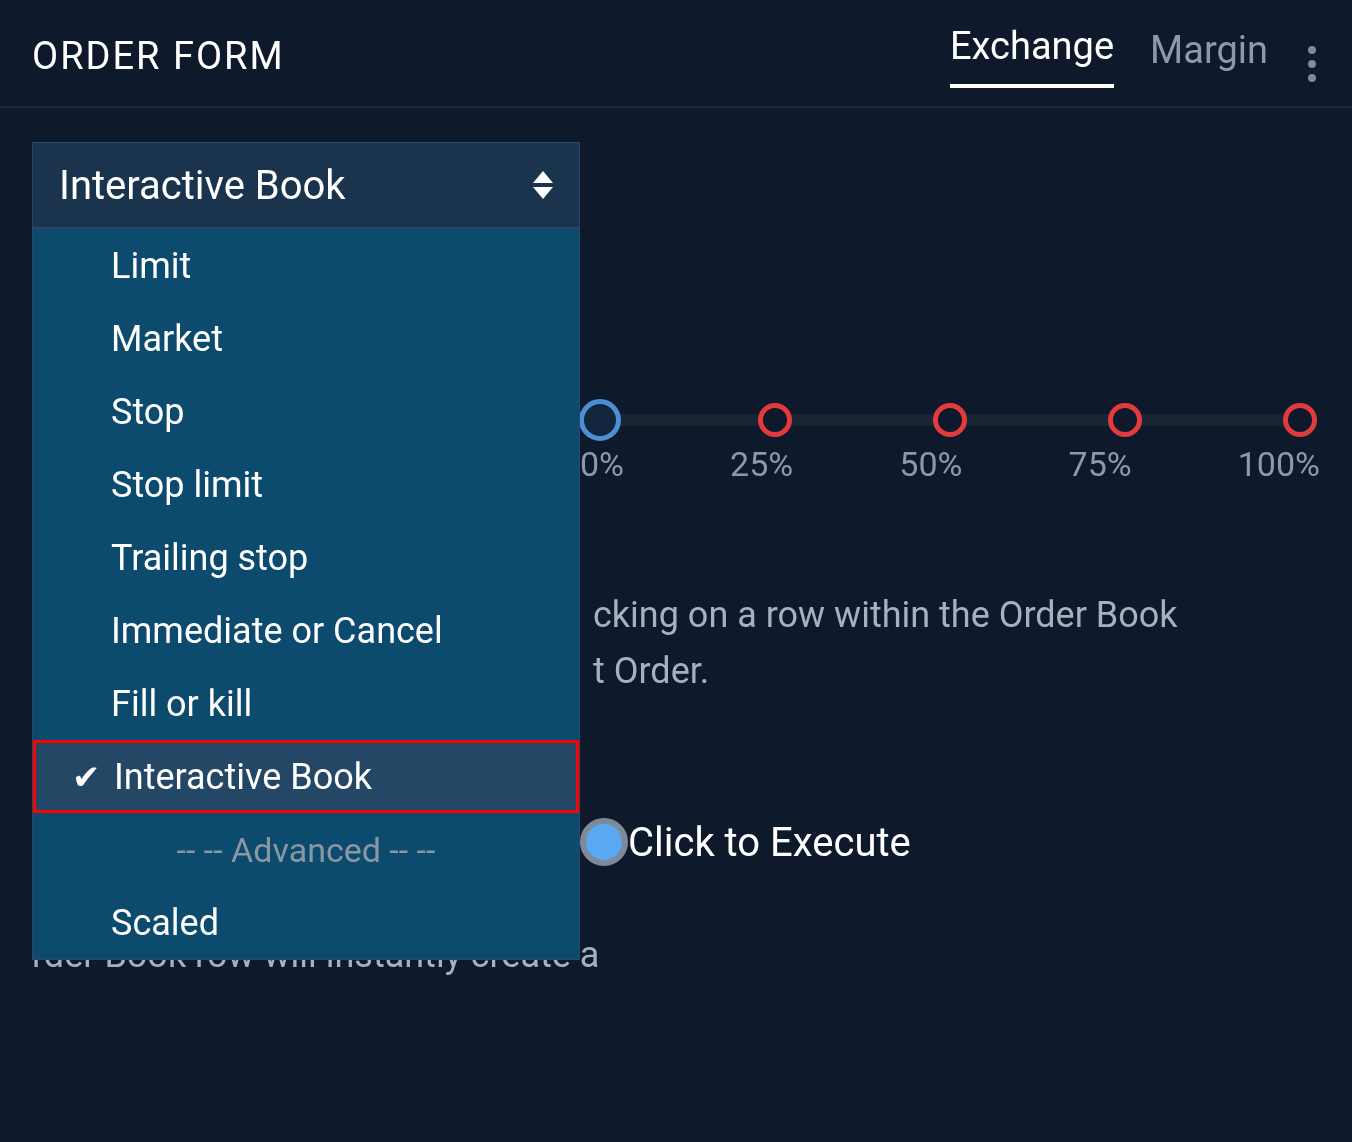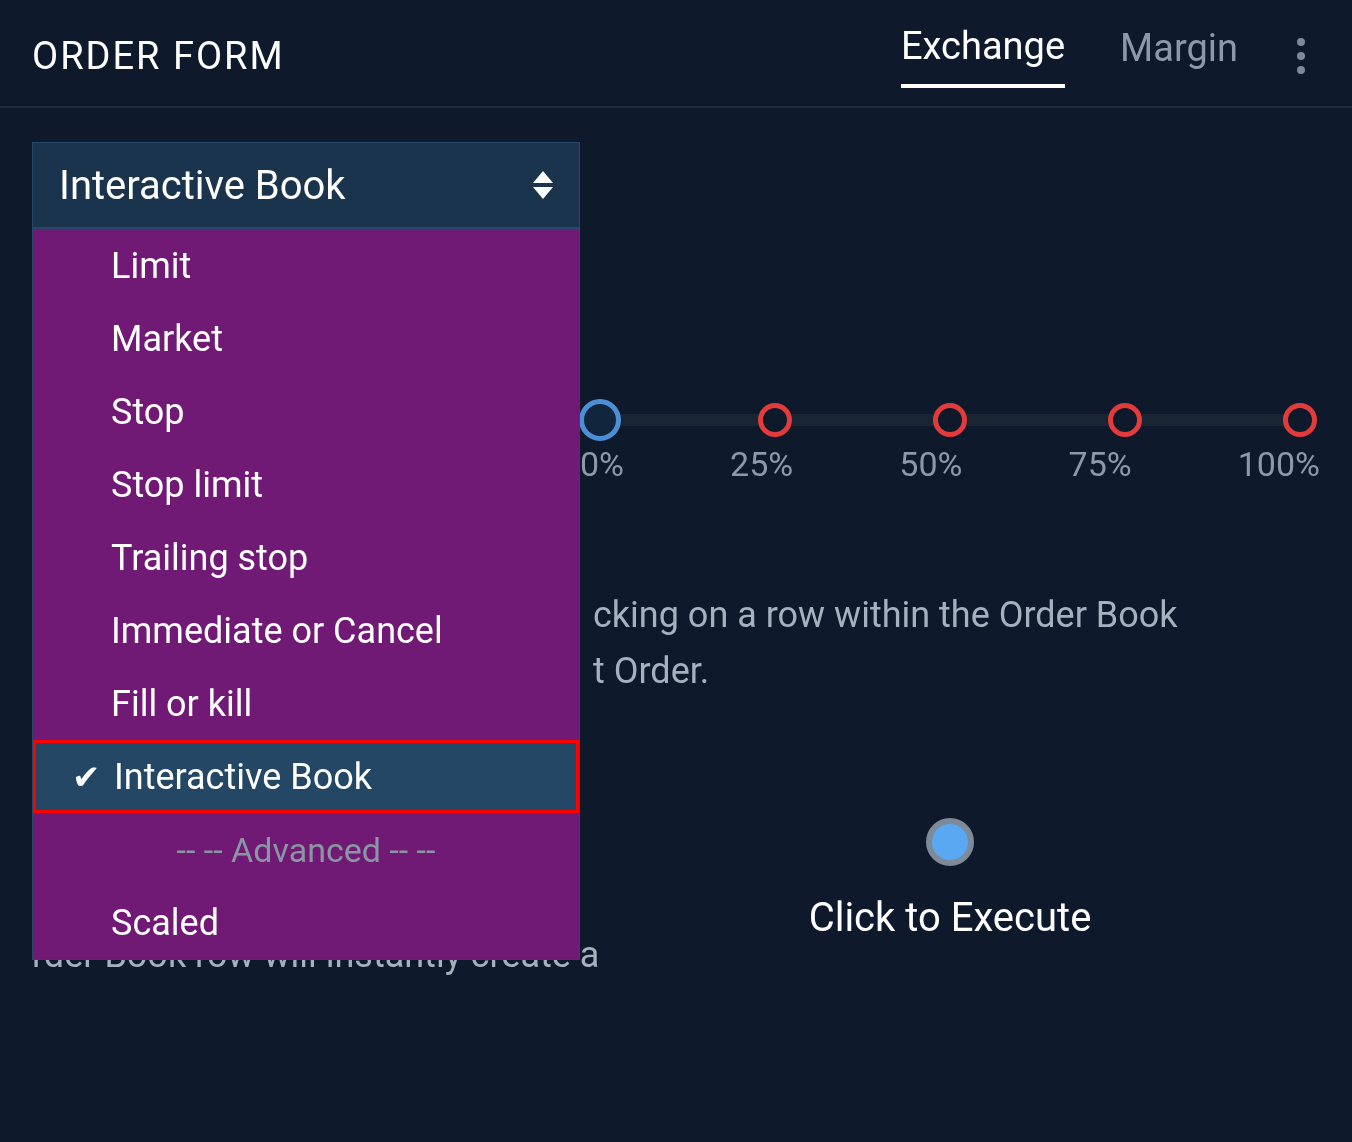--- a/index.html
+++ b/index.html
@@ -14,33 +14,33 @@
   .panel {
     position: relative;
     width: 100%;
     height: 100%;
     background: #0e1a2b;
   }
   .header {
     display: flex;
     align-items: center;
     justify-content: space-between;
-    padding: 24px 43px 18px 32px;
+    padding: 24px 32px 18px 32px;
     border-bottom: 2px solid #1c2a3d;
   }
   .title {
     font-size: 38px;
     font-weight: 400;
     letter-spacing: 2px;
     color: #ffffff;
   }
   .tabs {
     display: flex;
-    align-items: center;
-    gap: 55px;
+    align-items: flex-end;
+    gap: 36px;
   }
   .tab {
     font-size: 38px;
     color: #8c99a8;
     padding-bottom: 16px;
     cursor: pointer;
   }
   .tab.active {
     color: #ffffff;
     border-bottom: 4px solid #ffffff;
@@ -91,21 +91,21 @@
     width: 0; height: 0;
     border-left: 10px solid transparent;
     border-right: 10px solid transparent;
     border-top: 12px solid #ffffff;
   }
   .dropdown {
     position: absolute;
     top: 120px;
     left: 32px;
     width: 548px;
-    background: #701a75;
+    background: #0c4a6e;
     border: 1px solid #294768;
     z-index: 50;
   }
   .dd-item {
     height: 73px;
     display: flex;
     align-items: center;
     padding-left: 78px;
     font-size: 36px;
     color: #ffffff;
@@ -176,22 +176,20 @@
     padding-left: 13px;
   }
 
   .mode-row {
     position: absolute;
     top: 710px;
     left: 580px;
     right: 32px;
     display: flex;
     align-items: center;
-    gap: 28px;
-    flex-direction: column;
   }
   .radio {
     width: 48px; height: 48px;
     border-radius: 50%;
     border: 6px solid #7d8a99;
     background: #5aa8f2;
   }
   .mode-label {
     font-size: 40px;
     color: #ffffff;

